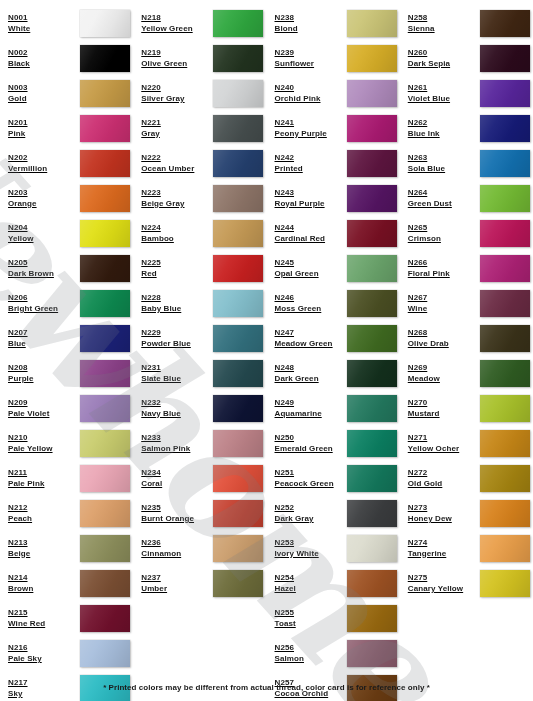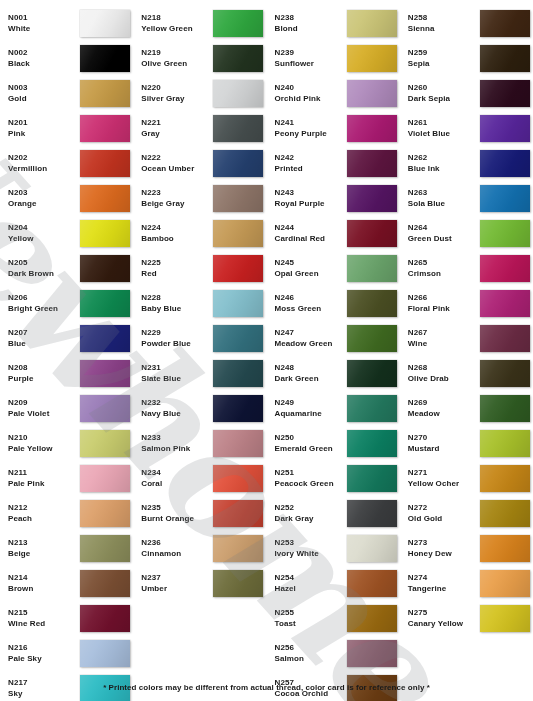--- a/index.html
+++ b/index.html
@@ -14,20 +14,21 @@
     overflow: hidden;
     position: relative;
   }
   #chart-root {
     position: relative;
     width: 533px;
     height: 701px;
     box-sizing: border-box;
     padding: 6px 5px 0 0;
     overflow: hidden;
+    text-decoration: underline;
   }
   .watermark-layer {
     position: absolute;
     inset: 0;
     z-index: 3;
     pointer-events: none;
     overflow: hidden;
   }
   .watermark-text {
     position: absolute;
@@ -532,27 +533,20 @@
       <div class="color-column">
         <div class="color-row">
           <div class="labels">
             <div class="code">N258</div>
             <div class="cname">Sienna</div>
           </div>
           <div class="swatch" style="background-color: rgb(64, 38, 18);"></div>
         </div>
         <div class="color-row">
           <div class="labels">
-            <div class="code">N259</div>
-            <div class="cname">Sepia</div>
-          </div>
-          <div class="swatch" style="background-color: rgb(45, 31, 13);"></div>
-        </div>
-        <div class="color-row">
-          <div class="labels">
             <div class="code">N260</div>
             <div class="cname">Dark Sepia</div>
           </div>
           <div class="swatch" style="background-color: rgb(44, 10, 28);"></div>
         </div>
         <div class="color-row">
           <div class="labels">
             <div class="code">N261</div>
             <div class="cname">Violet Blue</div>
           </div>

